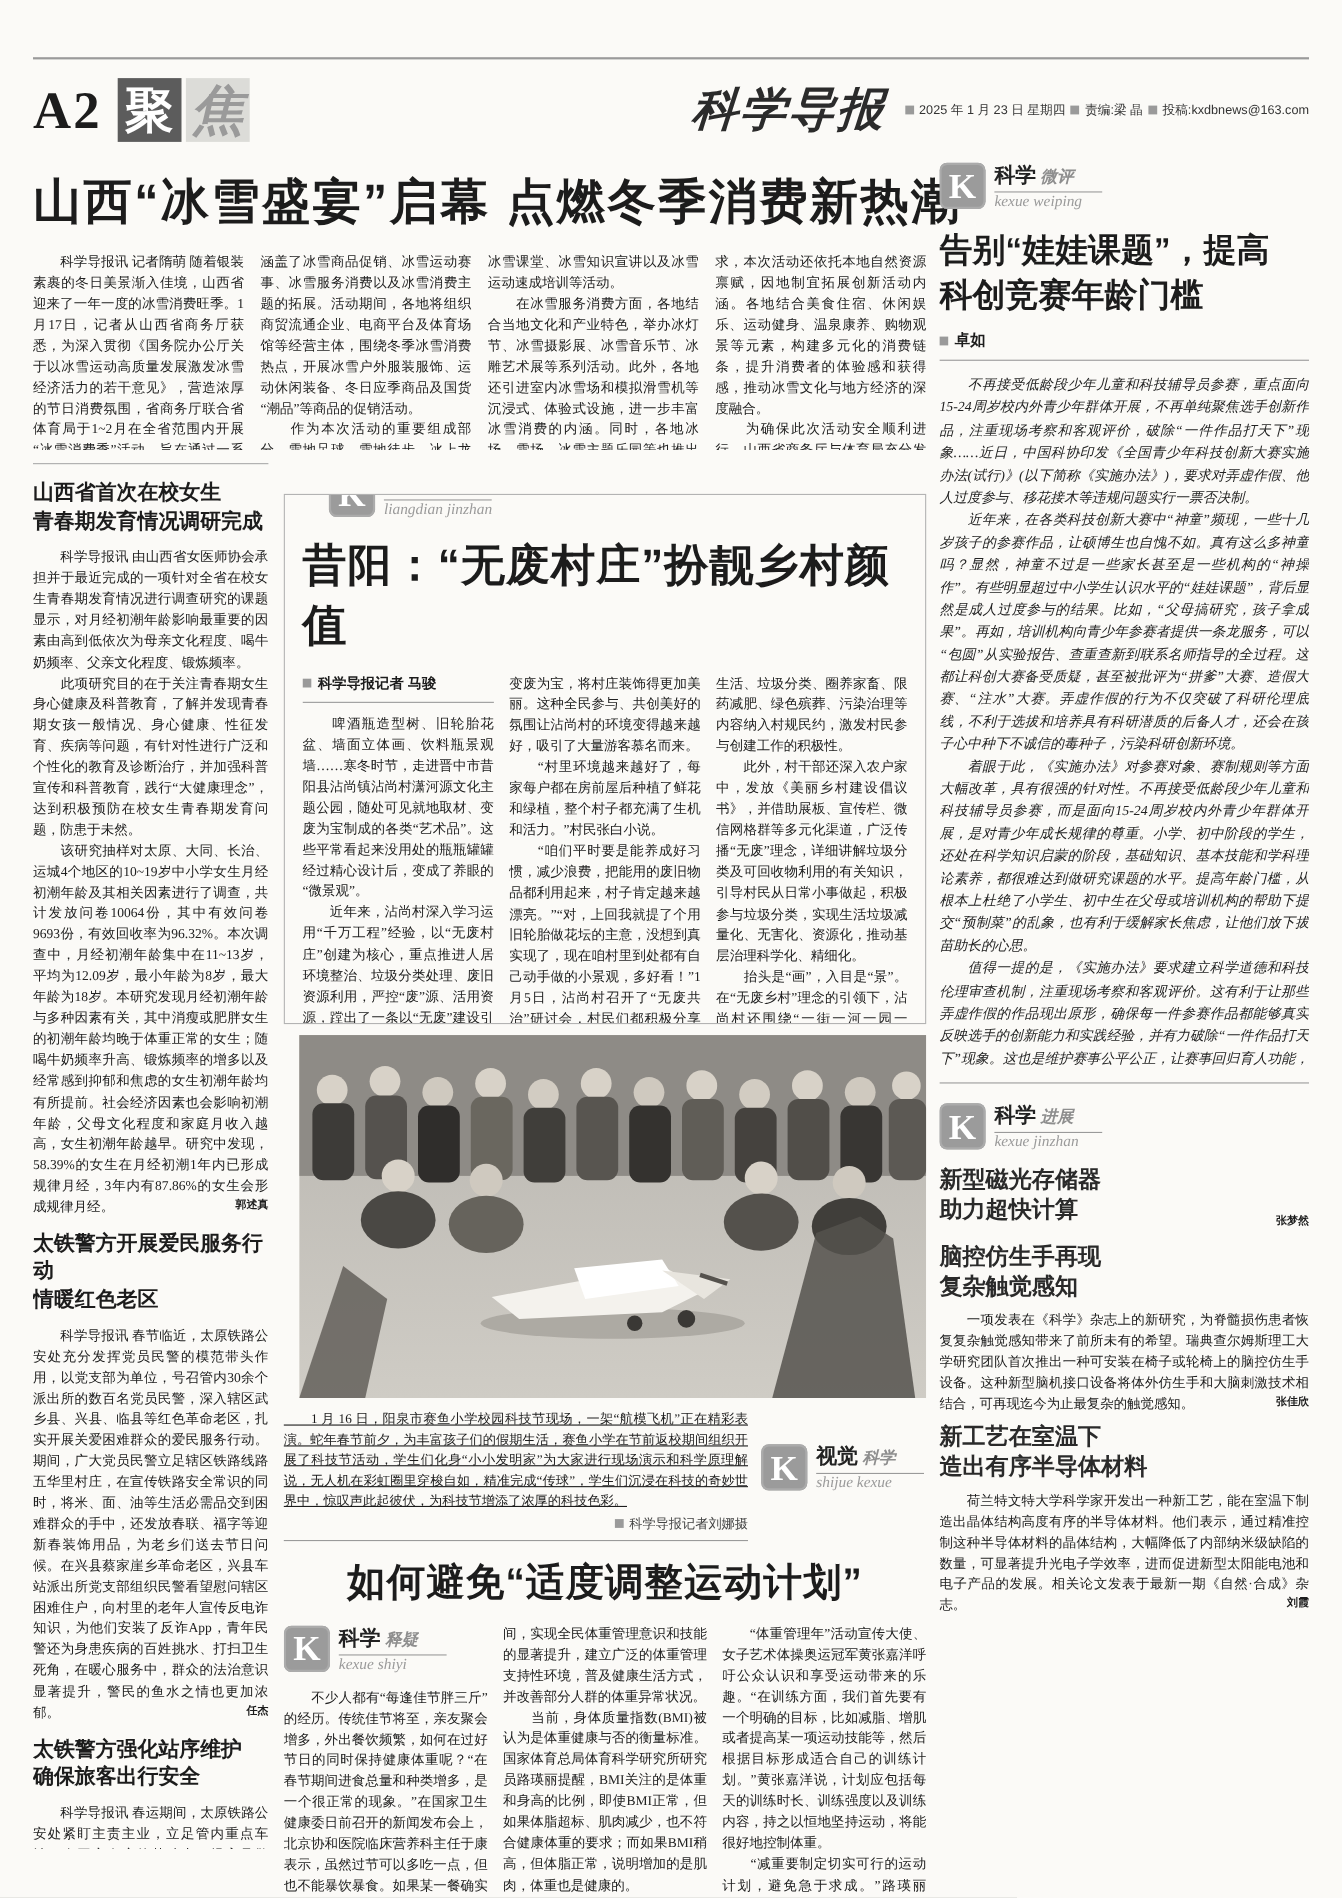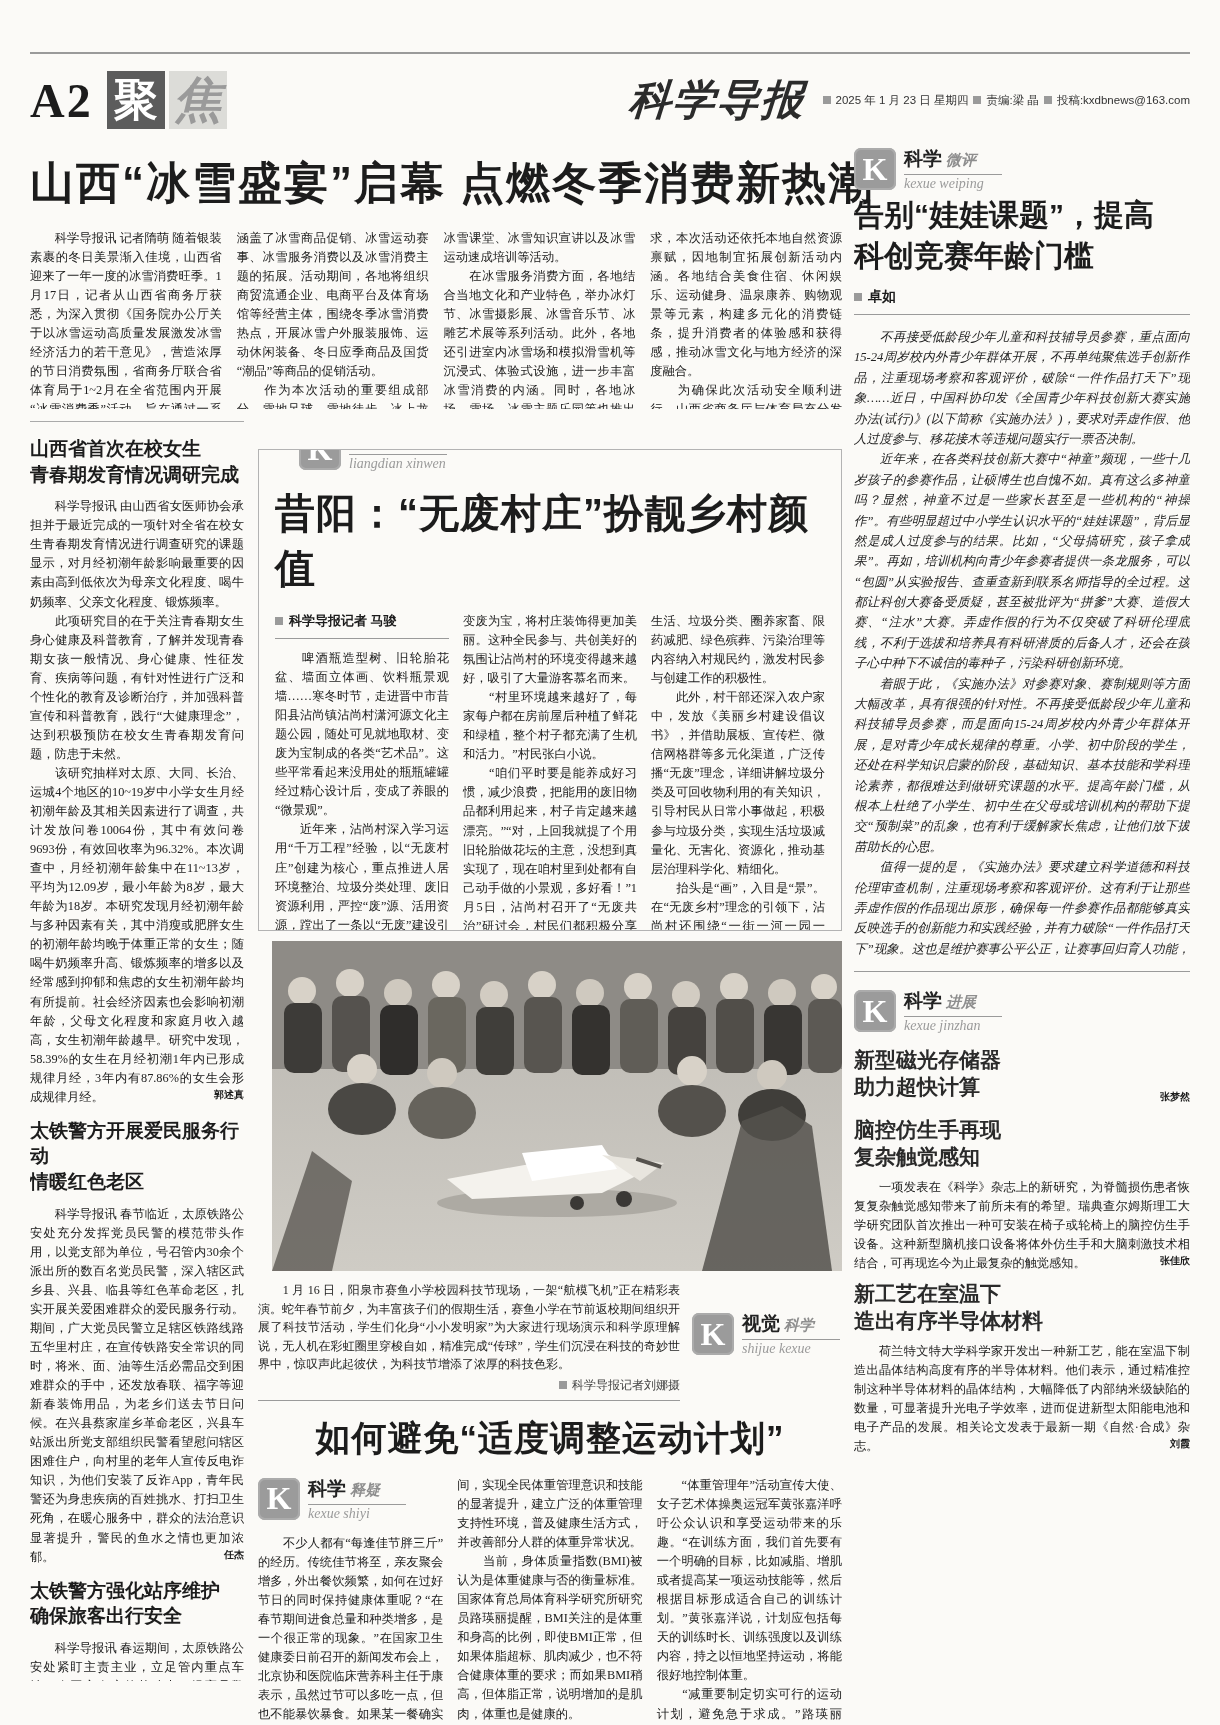--- a/index.html
+++ b/index.html
@@ -69,36 +69,36 @@
     font-weight:bold; font-size:13px; border-bottom:1px solid #9a9a9a; padding-bottom:8px; margin-bottom:10px; }
 
   
   .photo-wrap { margin:10px 0 0 14px; width:570px; height:330px; }
   .photo-wrap svg { display:block; }
 
   .caption-row { display:flex; gap:12px; margin-top:10px; }
   .cap-label { width:116px; flex:none; font-family:"Liberation Sans",sans-serif; font-weight:800;
     font-size:19px; padding-top:26px; }
   .cap-body { flex:1; border-bottom:1px solid #9a9a9a; padding-bottom:6px; }
-  .cap-text { font-size:12px; line-height:1.55; text-align:justify; white-space:pre-line; }
+  .cap-text { font-size:12px; line-height:1.55; text-align:justify; white-space:pre-line;text-decoration:underline; }
   .credit { display:flex; justify-content:flex-end; align-items:center; gap:5px; font-size:12px;
     color:#444; margin-top:3px; font-family:"Liberation Sans",sans-serif; }
   .cap-klabel { width:150px; flex:none; padding-top:30px; }
 
   
   .health { margin-top:14px; }
   .health h2 { font-family:"Liberation Sans",sans-serif; font-size:35px; font-weight:900;
     letter-spacing:1px; text-align:center; margin-bottom:14px; }
   .health-cols { display:flex; gap:14px; height:270px; overflow:hidden; }
   .health-cols .col { flex:1; }
   .health .klabel { margin-bottom:12px; }
 
   
   .r-hl { font-family:"Liberation Sans",sans-serif; font-size:30px; font-weight:900; line-height:1.35;
-    margin:3px 0 12px; }
+    margin:16px 0 12px; }
   .authorline { display:flex; align-items:center; gap:6px; font-family:"Liberation Sans",sans-serif;
     font-weight:bold; font-size:14px; border-bottom:1px solid #9a9a9a; padding-bottom:8px; margin-bottom:12px; }
   .kai { font-style:italic; font-size:12.6px; line-height:1.62; text-align:justify; white-space:pre-line;
     color:#222; height:630px; overflow:hidden; }
   .rule { border-top:1px solid #9a9a9a; margin:14px 0 16px; }
   .prog-art { margin-top:12px; }
   .prog-art h3 { font-family:"Liberation Sans",sans-serif; font-size:21px; font-weight:700; line-height:1.3;
     white-space:pre-line; margin-bottom:8px; color:#2a2a2a; }
   .prog-art .prose { font-size:12.2px; }
 </style>
@@ -180,21 +180,21 @@
         <div class="center-col">
 
           <div class="feature">
             <div class="klabel">
               <div class="kbadge">K</div>
               <div class="txt">
                 <div class="r1">
                     <span class="a">亮点</span>
                     <span class="b">新闻</span>
                   </div>
-                <div class="r2">liangdian  xinwen</div>
+                <div class="r2">liangdian  jinzhan</div>
               </div>
             </div>
             <h2>昔阳：“无废村庄”扮靓乡村颜值</h2>
             <div class="feature-cols">
               <div class="col">
                 <div class="byline">
                     <span class="sq"></span>
                     <span>科学导报记者 马骏</span>
                   </div>
                 <div class="prose">　　啤酒瓶造型树、旧轮胎花盆、墙面立体画、饮料瓶景观墙……寒冬时节，走进晋中市昔阳县沾尚镇沾尚村潇河源文化主题公园，随处可见就地取材、变废为宝制成的各类“艺术品”。这些平常看起来没用处的瓶瓶罐罐经过精心设计后，变成了养眼的“微景观”。

